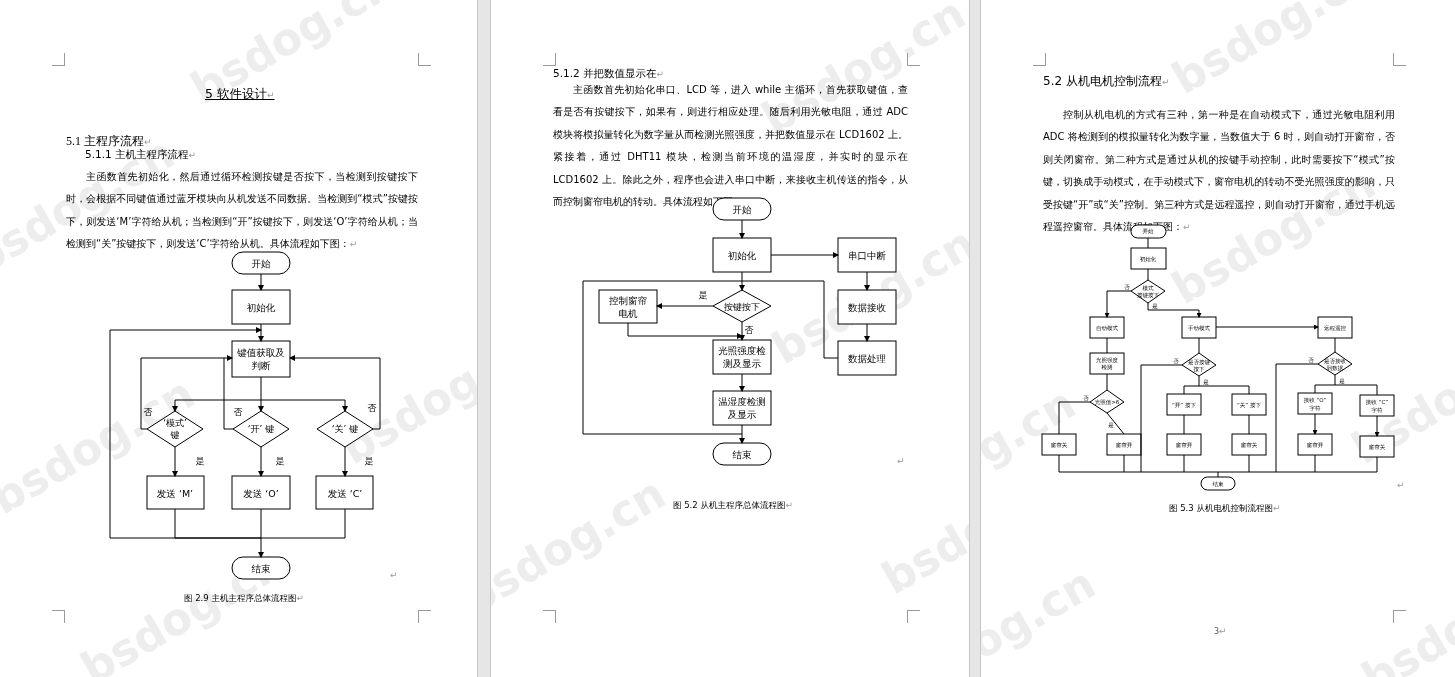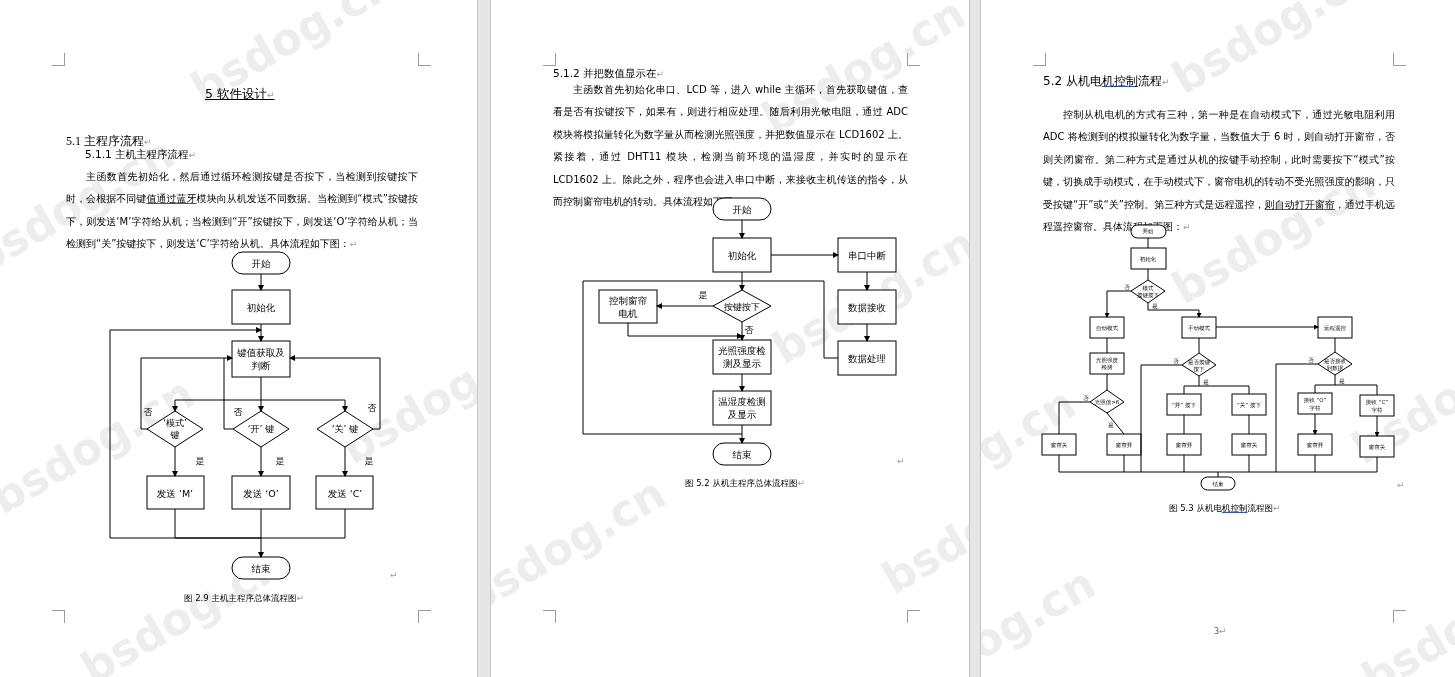--- a/index.html
+++ b/index.html
@@ -13,21 +13,21 @@
   .crop.tl { border-right-width:1px; border-bottom-width:1px; }
   .crop.tr { border-left-width:1px; border-bottom-width:1px; }
   .crop.bl { border-right-width:1px; border-top-width:1px; }
   .crop.br { border-left-width:1px; border-top-width:1px; }
   .h1 { position:absolute; font-size:12.5px;text-decoration:underline; }
   .h2 { position:absolute; font-size:12px; }
   .h3 { position:absolute; font-size:10.5px; }
   .para { position:absolute; font-size:10px; line-height:22.4px; text-align:justify; }
   .para p { margin:0; text-indent:2em; }
   .ret { color:#9a9a9a; font-size:9px; }
-  .ul { text-decoration:underline; text-decoration-color:#2f55c7; }
+  .ul { text-decoration-color:#2f55c7; }
   .caption { position:absolute; font-size:8.5px; }
   .watermark { position:absolute; font-size:44px; color:rgba(190,190,190,0.28); transform:rotate(-30deg); white-space:nowrap; pointer-events:none; font-family:"DejaVu Sans", sans-serif; font-weight:bold; }
   svg text { font-family:"DejaVu Sans", sans-serif; fill:#000; }
   .pageno { position:absolute; font-size:8px; color:#555; }
 </style>
 </head>
 <body>
 
 <div class="page" id="page1">
   <div class="crop tl" style="left:52px;top:53px;"></div>
@@ -166,21 +166,21 @@
       <text x="376" y="362">数据处理</text>
       <text x="251" y="405">温湿度检测</text>
       <text x="251" y="418">及显示</text>
       <text x="212" y="298" font-size="9">是</text>
       <text x="258" y="333" font-size="9">否</text>
       <text x="251" y="458">结束</text>
     </g>
   </svg>
 
   <div class="ret" style="position:absolute;left:406px;top:456px;">↵</div>
-  <div class="caption" style="left:182px;top:478px;margin-left:12px;"><span>图 5.2   从机主程序总体流程图</span><span class="ret">↵</span></div>
+  <div class="caption" style="left:182px;top:500px;"><span>图 5.2   从机主程序总体流程图</span><span class="ret">↵</span></div>
 </div>
 
 <div class="page" id="page3">
   <div class="crop tl" style="left:52px;top:53px;"></div>
   <div class="crop tr" style="left:412px;top:53px;"></div>
   <div class="crop br" style="left:412px;top:610px;"></div>
 
   <div class="watermark" style="left:180px;top:0px;">bsdog.cn</div>
   <div class="watermark" style="left:180px;top:210px;">bsdog.cn</div>
   <div class="watermark" style="left:360px;top:370px;">bsdog.cn</div>

